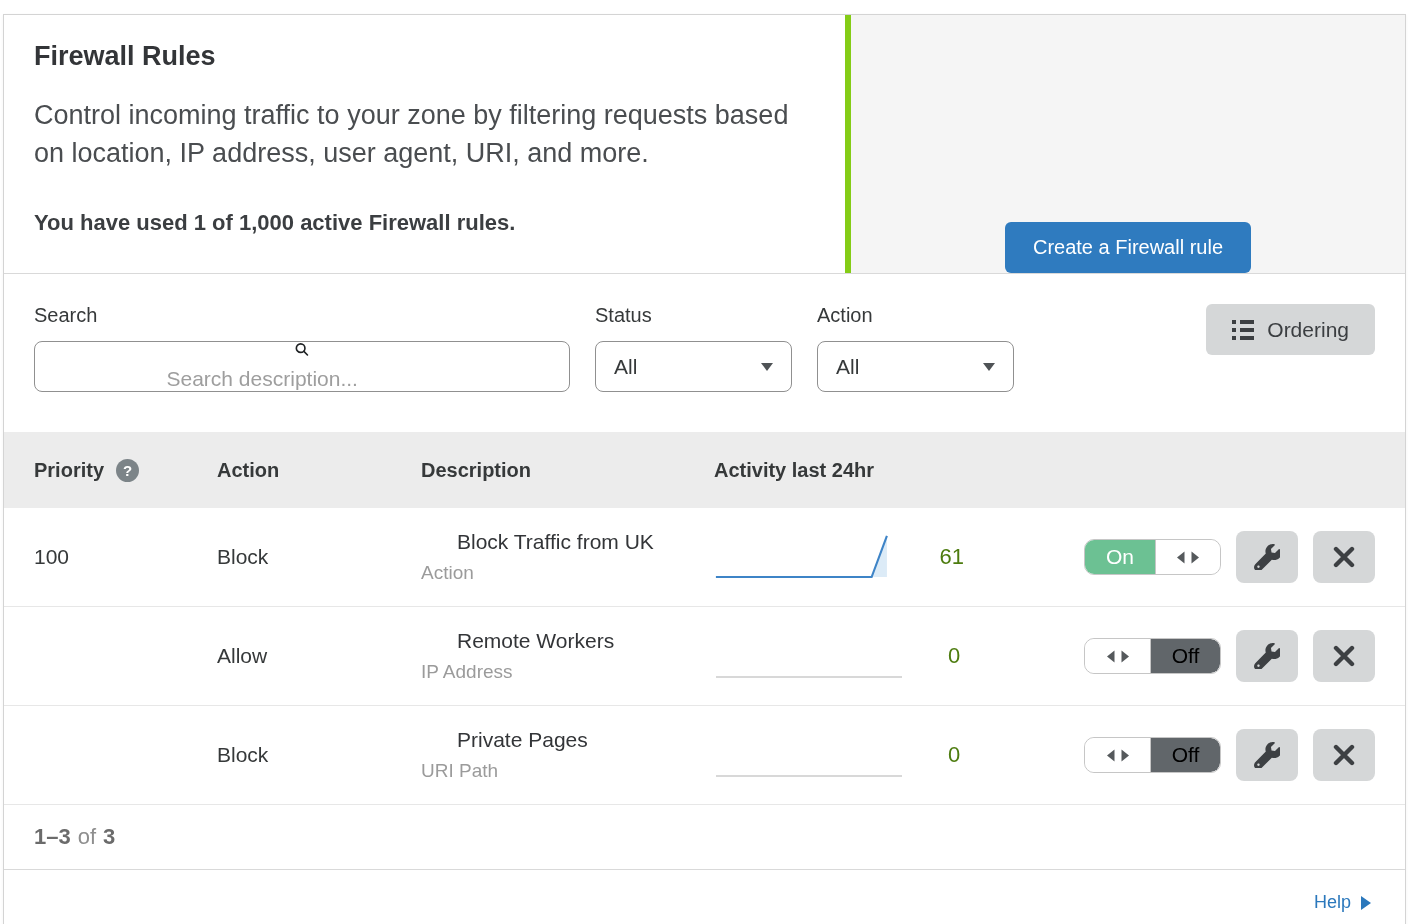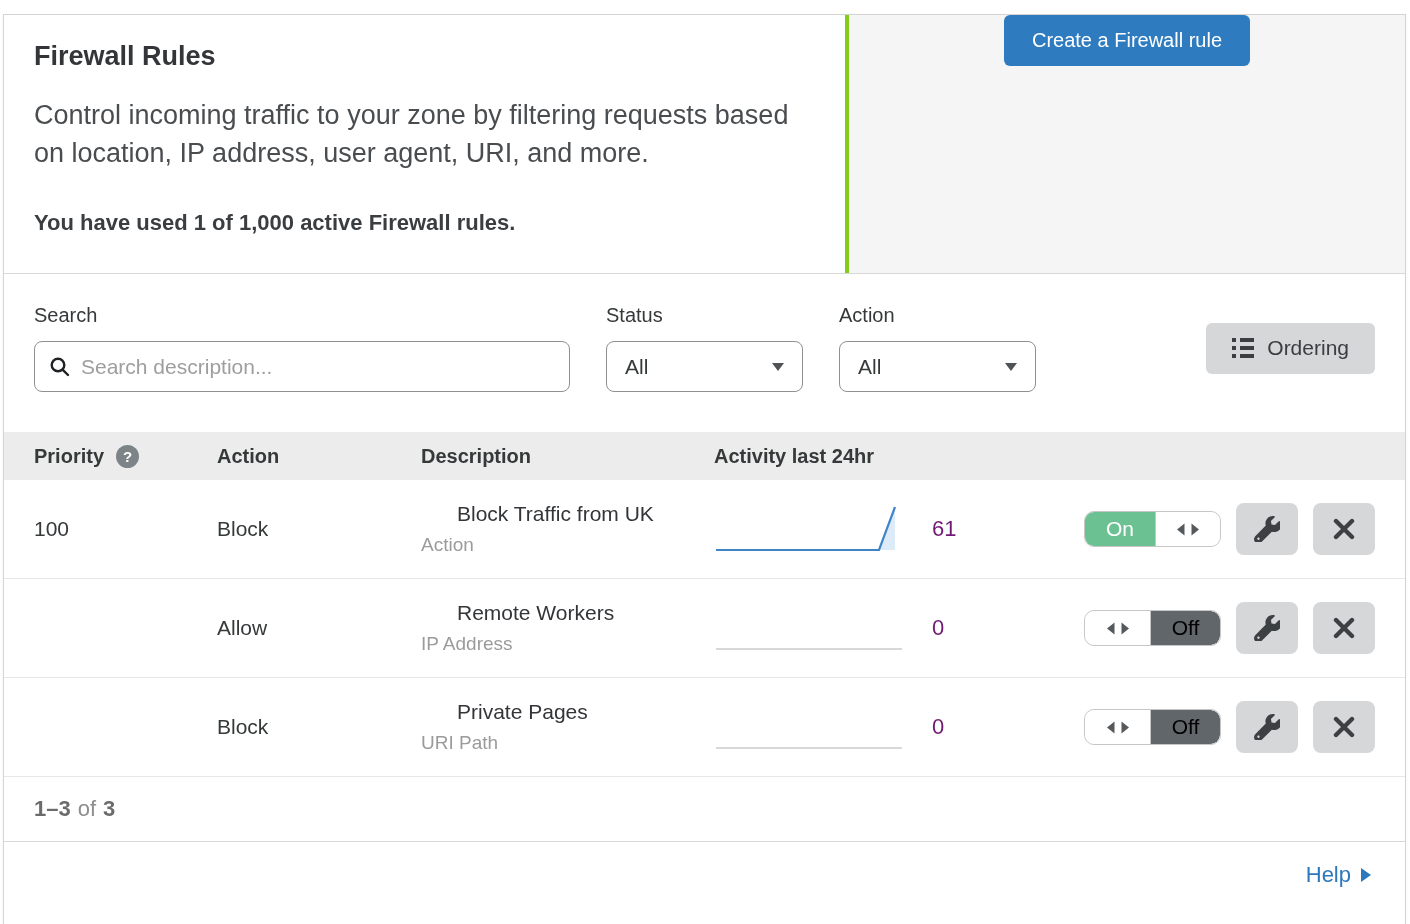--- a/index.html
+++ b/index.html
@@ -10,35 +10,35 @@
     box-shadow:0 1px 3px rgba(0,0,0,0.05);
   }
 
   
   .top { display:flex; height:259px; border-bottom:1px solid #d9d9d9; }
   .top-left { width:841px; padding:26px 30px; background:#fff; }
   .page-title { font-size:27px; font-weight:bold; color:#333538; margin-bottom:24px; }
   .page-desc { font-size:27px; line-height:38px; color:#4a4d50; max-width:775px; }
   .usage-line { font-size:22px; font-weight:bold; color:#3b3e41; margin-top:38px; }
   .top-right {
-    flex:1; background:#f5f5f5; border-left:4px solid #84cc16;
-    display:flex; align-items:flex-start; justify-content:center;
+    flex:1; background:#f5f5f5; border-left:6px solid #84cc16;
+    display:flex; align-items:flex-end; justify-content:center;
   }
   .create-btn {
     background:#2f7bbf; color:#fff; font-size:20px; font-family:inherit;
     border:none; border-radius:6px; padding:14px 28px; cursor:pointer;
   }
 
   
-  .filters { display:flex; align-items:center; padding:30px 30px 40px 30px; gap:36px; }
+  .filters { display:flex; align-items:flex-start; padding:30px 30px 40px 30px; gap:25px; }
   .fgroup { display:flex; flex-direction:column; gap:14px; }
   .flabel { font-size:20px; color:#36393a; }
   .search-box {
     width:536px; height:51px; border:1px solid #909090; border-radius:8px;
-    display:flex; align-items:center; padding:0 14px; gap:10px; background:#fff;
+    display:flex; align-items:center; padding:0 14px; gap:10px; background:#fff;flex-direction:column;
   }
   .search-box input {
     border:none; outline:none; flex:1; font-size:21px; font-family:inherit; color:#36393a; background:transparent;
   }
   .search-box input::placeholder { color:#9e9e9e; }
   .select {
     width:197px; height:51px; border:1px solid #909090; border-radius:8px; background:#fff;
     display:flex; align-items:center; justify-content:space-between; padding:12px 18px;
     font-size:21px; color:#36393a; cursor:pointer;
   }
@@ -48,52 +48,52 @@
     height:51px; padding:0 26px; background:#d5d7d8; border:none; border-radius:6px;
     display:flex; align-items:center; gap:13px; font-size:21px; font-family:inherit; color:#3b3e41; cursor:pointer;
   }
   .ord-icon { display:flex; flex-direction:column; gap:4px; }
   .ord-icon .r { display:flex; align-items:center; gap:4px; }
   .ord-icon .d { width:4px; height:4px; background:#3b3e41; }
   .ord-icon .l { width:14px; height:4px; background:#3b3e41; }
 
   
   .grid { display:grid; grid-template-columns:183px 204px 293px 250px 1fr; align-items:center; padding:0 30px; }
-  .thead { background:#ececec; height:48px; font-weight:bold; font-size:20px; color:#36393a; }
+  .thead { background:#ececec; height:76px; font-weight:bold; font-size:20px; color:#36393a; }
   .th-priority { display:flex; align-items:center; gap:12px; }
   .q-icon {
     width:23px; height:23px; border-radius:50%; background:#7c8488; color:#fff;
     font-size:15px; font-weight:bold; display:flex; align-items:center; justify-content:center; cursor:pointer;
   }
   .trow { height:99px; border-bottom:1px solid #e7e7e7; font-size:21px; color:#36393a; }
   .desc-title { font-size:21px; color:#333538; margin-bottom:8px;margin-left:36px; }
   .desc-sub { font-size:19px; color:#9b9b9b; }
   .activity-cell { display:flex; align-items:center; }
-  .activity-count { font-size:22px; color:#701a75; margin-left:28px; }
+  .activity-count { font-size:22px; color:#4d7c0f; margin-left:44px; }
   .controls { display:flex; align-items:center; justify-content:flex-end; gap:15px; }
 
   
   .toggle { width:137px; height:36px; border:1px solid #c6c6c6; border-radius:10px; display:flex; overflow:hidden; cursor:pointer; background:#fff; }
   .tg-on { width:70px; background:#6cc193; color:#fff; font-size:21px; display:flex; align-items:center; justify-content:center; }
   .tg-off { flex:1; background:#61666a; color:#000000; font-size:21px; display:flex; align-items:center; justify-content:center; }
   .tg-knob { flex:1; background:#fff; display:flex; align-items:center; justify-content:center; }
   .toggle.on .tg-knob { border-left:1px solid #c6c6c6; border-radius:0 9px 9px 0; }
   .toggle.off .tg-knob { border-right:1px solid #c6c6c6; border-radius:9px 0 0 9px; width:66px; flex:none; }
   .toggle.off .tg-off { border-radius:0 9px 9px 0; }
 
   .icon-btn {
     width:62px; height:52px; background:#d5d7d8; border:none; border-radius:8px;
     display:flex; align-items:center; justify-content:center; cursor:pointer;
   }
 
   
   .pagination { height:64px; display:flex; align-items:center; padding:0 30px; font-size:22px; color:#8e8e8e; gap:7px; }
   .pg-b { font-weight:bold; color:#6b6b6b; }
   .helpbar { height:66px; border-top:1px solid #d9d9d9; display:flex; align-items:center; justify-content:flex-end; padding:0 34px; }
-  .help-link { color:#2b78bc; font-size:22px; display:flex; align-items:center; gap:10px; text-decoration:none; cursor:pointer; }
+  .help-link { color:#2b78bc; font-size:18px; display:flex; align-items:center; gap:10px; text-decoration:none; cursor:pointer; }
   .help-arrow { width:0; height:0; border-top:7px solid transparent; border-bottom:7px solid transparent; border-left:10px solid #2b78bc; }
 </style>
 </head>
 <body>
 
 <div class="card">
 
   <div class="top">
     <div class="top-left">
       <div class="page-title">Firewall Rules</div>

